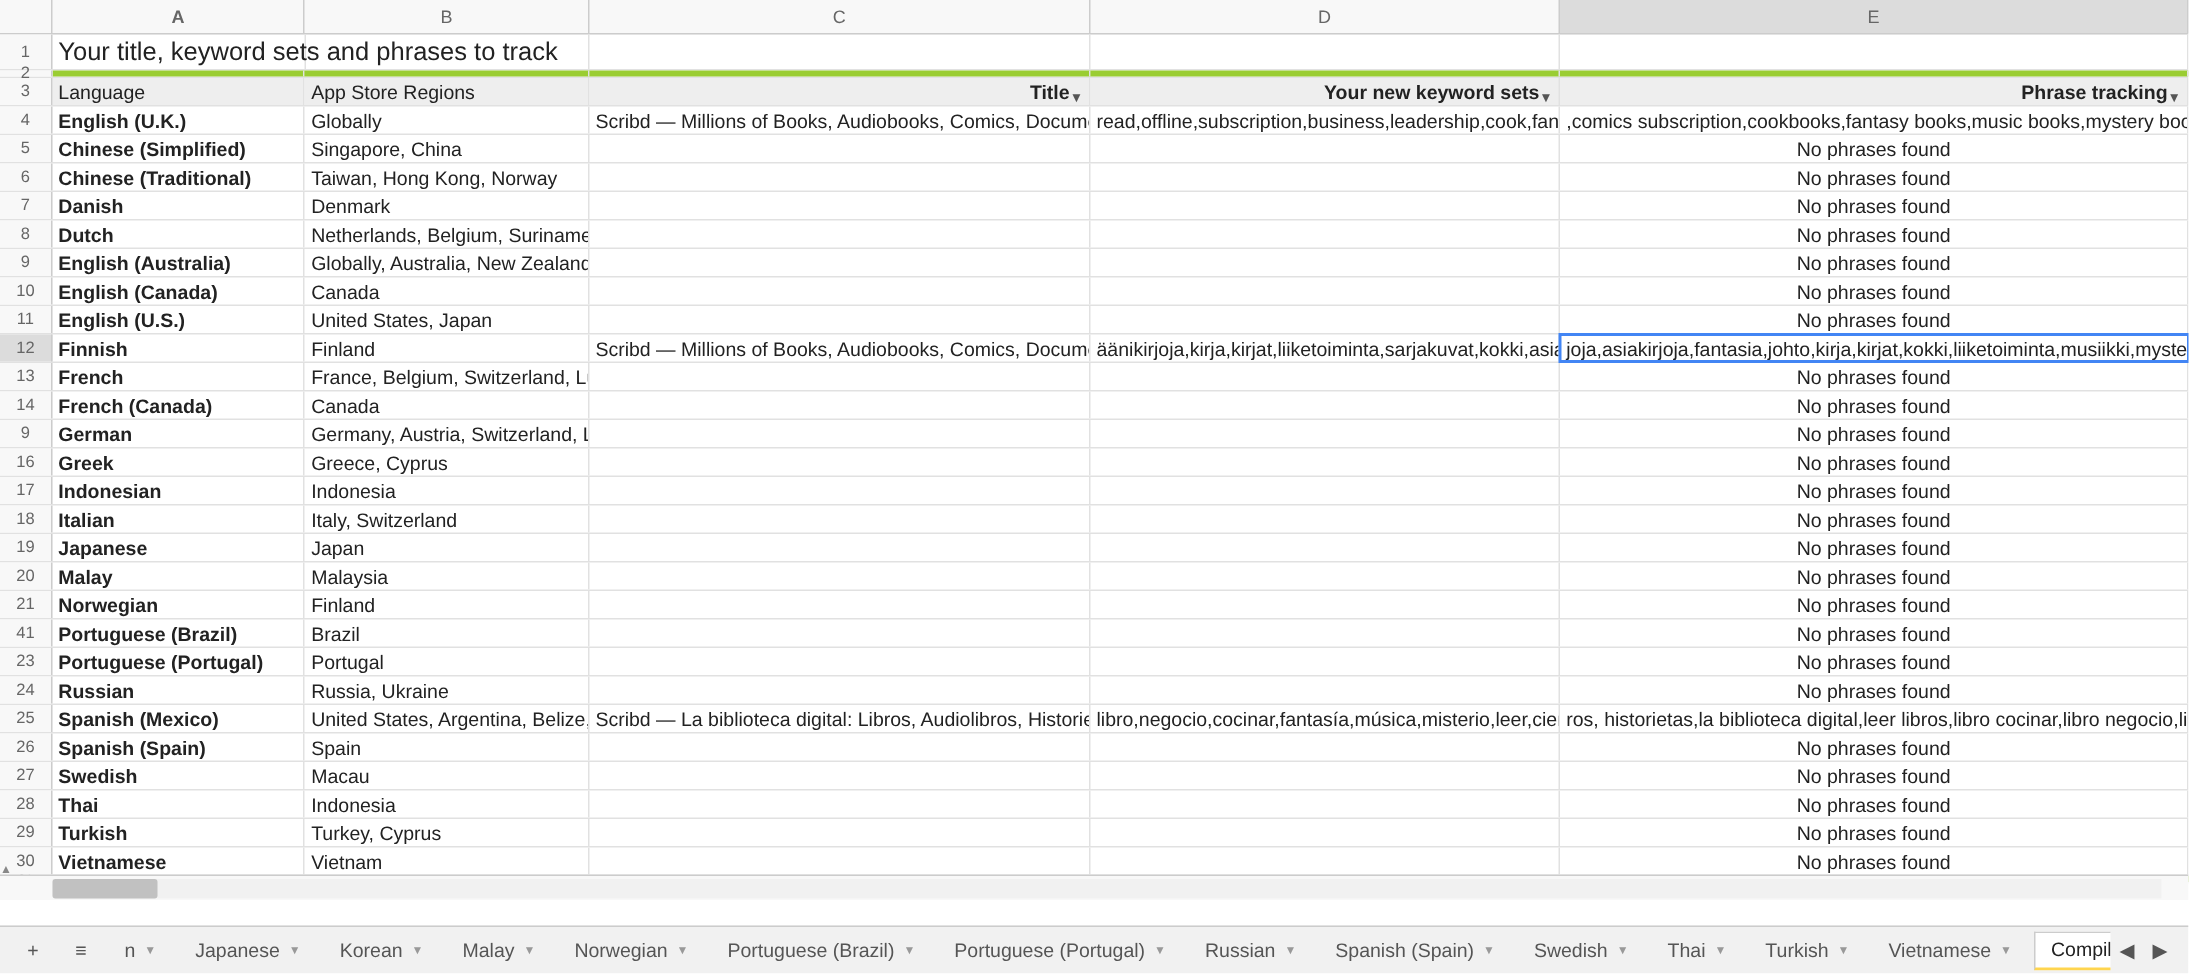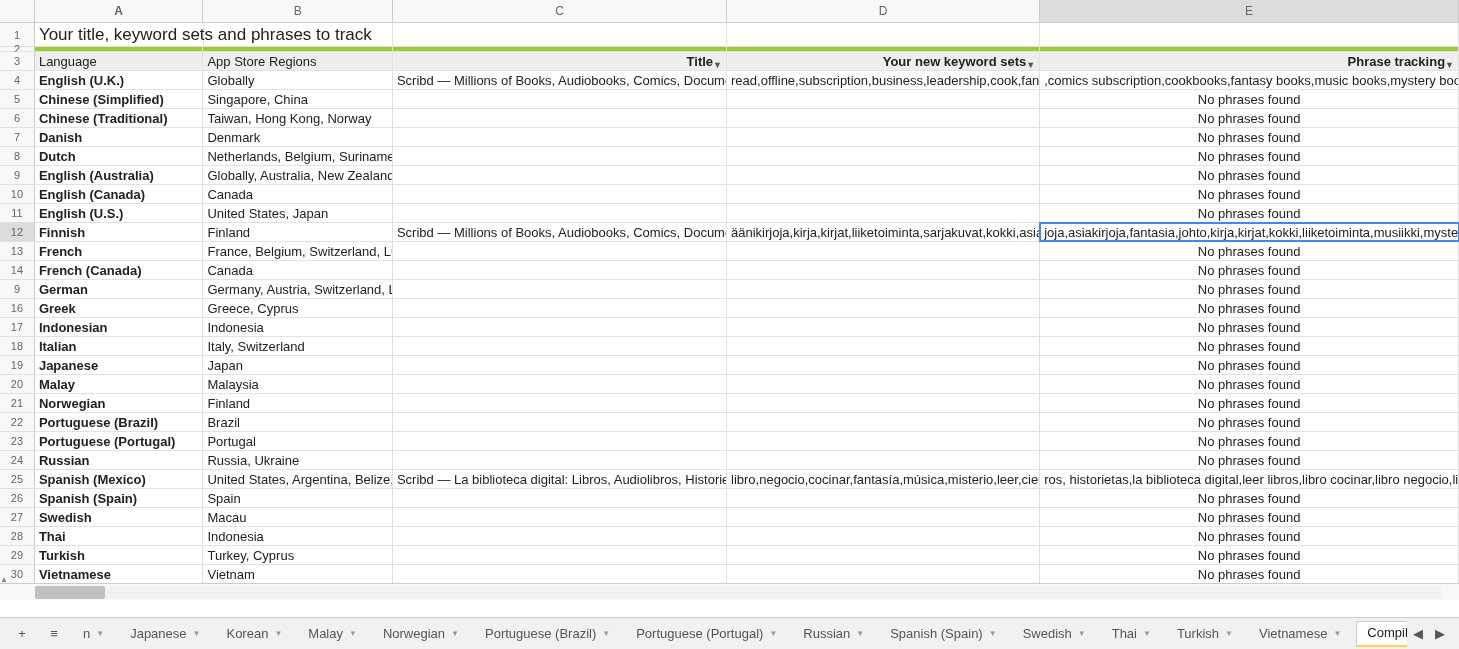--- a/index.html
+++ b/index.html
@@ -233,21 +233,21 @@
       </div>
       <div class="row">
         <div class="rownum">21</div>
         <div class="cell colA">Norwegian</div>
         <div class="cell colB">Finland</div>
         <div class="cell colC"></div>
         <div class="cell colD"></div>
         <div class="cell colE" style="text-align: center;">No phrases found</div>
       </div>
       <div class="row">
-        <div class="rownum">22</div>
+        <div class="rownum">41</div>
         <div class="cell colA">Portuguese (Brazil)</div>
         <div class="cell colB">Brazil</div>
         <div class="cell colC"></div>
         <div class="cell colD"></div>
         <div class="cell colE" style="text-align: center;">No phrases found</div>
       </div>
       <div class="row">
         <div class="rownum">23</div>
         <div class="cell colA">Portuguese (Portugal)</div>
         <div class="cell colB">Portugal</div>

